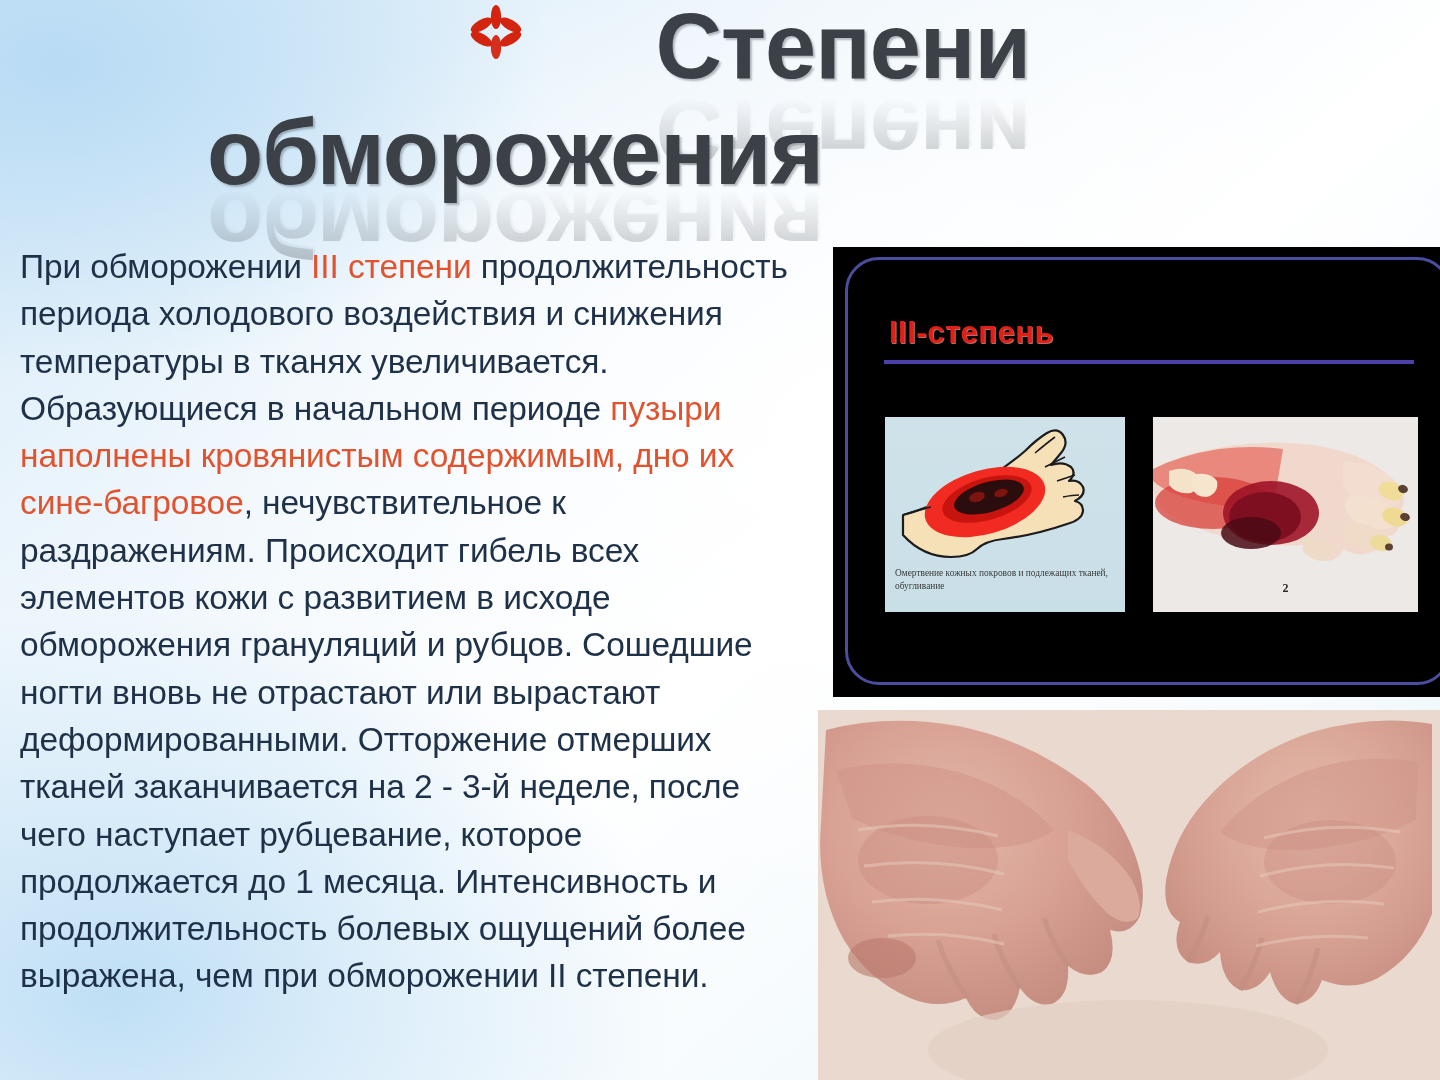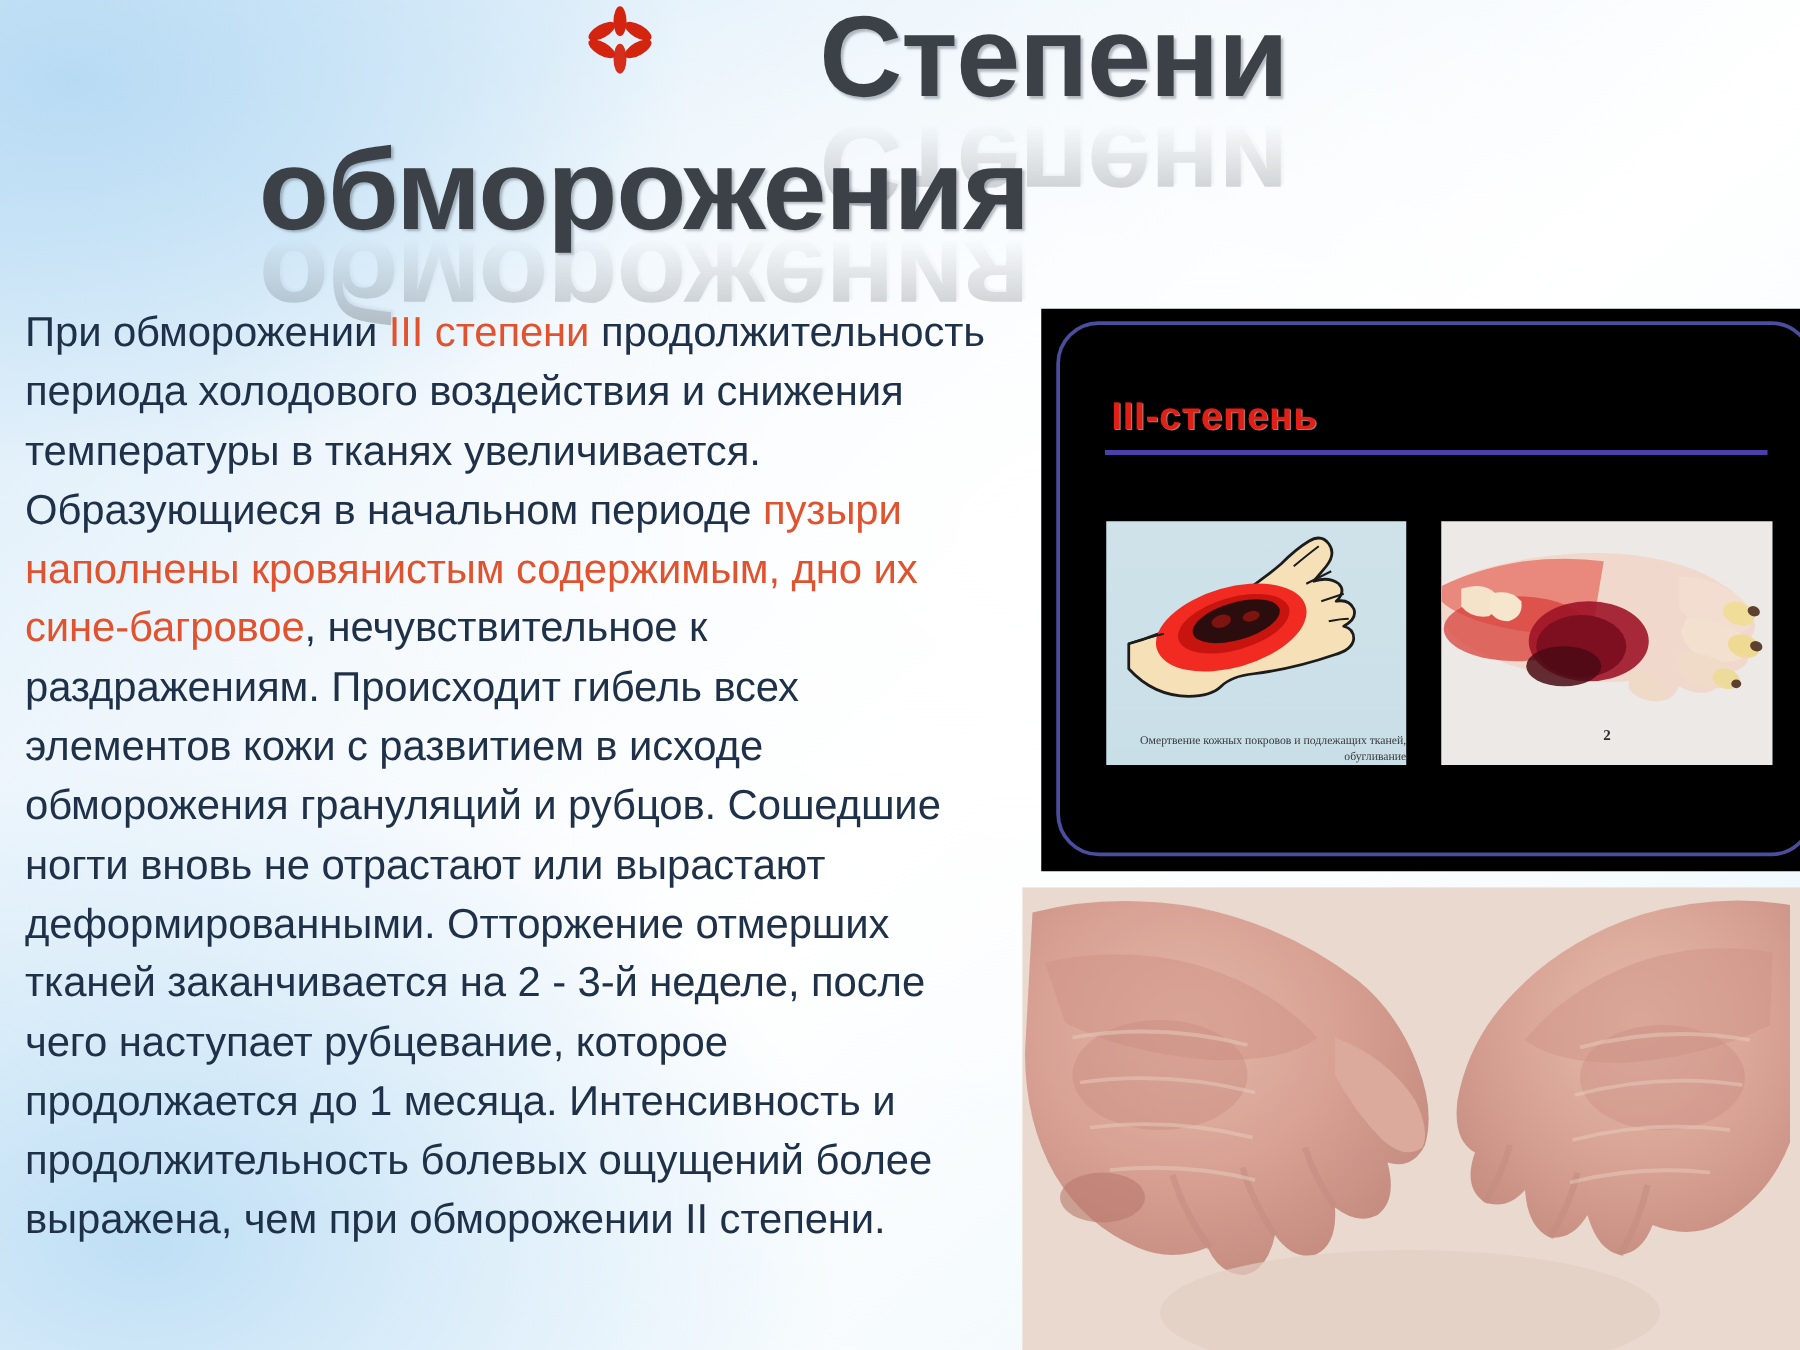--- a/index.html
+++ b/index.html
@@ -75,23 +75,23 @@
   .img-left{
     position:absolute; left:52px; top:170px; width:240px; height:195px;
     background:linear-gradient(180deg,#cfe2ea 0%,#c9dfe7 100%);
     overflow:hidden;
   }
   .img-right{
     position:absolute; left:320px; top:170px; width:265px; height:195px;
     background:#ece9e6; overflow:hidden;
   }
   .cap{
-    position:absolute; left:0; right:0; bottom:0;
+    position:absolute; left:0; right:0; bottom:20px;
     font-family:"Liberation Serif", serif;
-    font-size:9.4px; color:#3a3a3a; text-align:right; line-height:12.5px;padding-left:10px;
+    font-size:9.4px; color:#3a3a3a; text-align:left; line-height:12.5px;padding-left:10px;
   }
   .cap2{
     position:absolute; left:0; right:0; bottom:16px;
     font-family:"Liberation Serif", serif;
     font-size:12px; color:#2b2b2b; text-align:center; font-weight:bold;
   }
 
   
   .photo{
     position:absolute; left:818px; top:710px; width:622px; height:370px;

